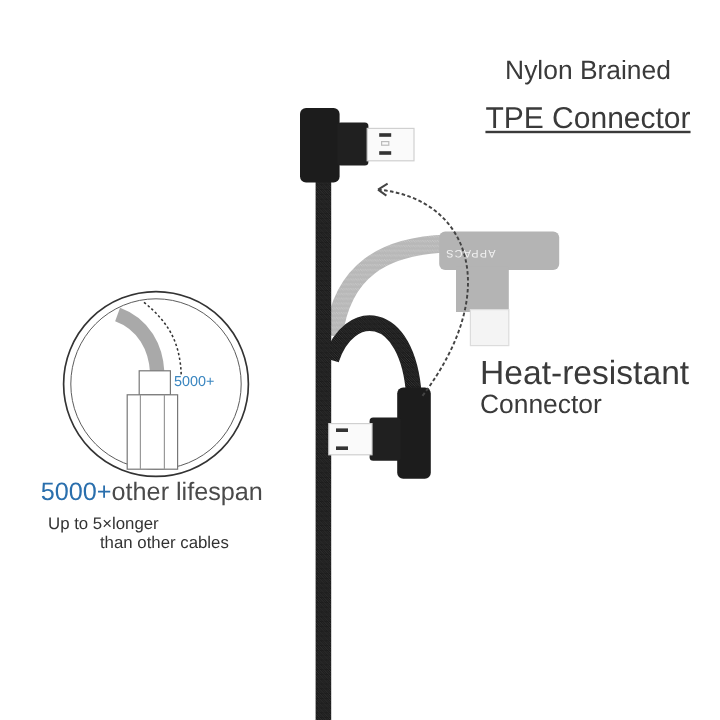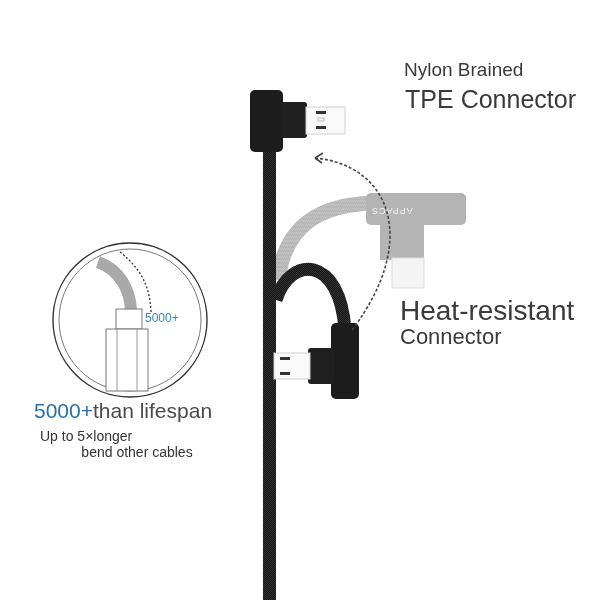--- a/index.html
+++ b/index.html
@@ -1,21 +1,21 @@
 <!DOCTYPE html>
 <html><head>
 <meta charset="utf-8">
 <style>
   html, body { margin: 0; padding: 0; background: #ffffff; }
   body { width: 600px; height: 600px; position: relative; overflow: hidden;
          font-family: "Liberation Sans", "DejaVu Sans", sans-serif; }
   .canvas { position: absolute; left: 0; top: 0; width: 600px; height: 600px; }
   .txt { position: absolute; color: #3a3a3a; white-space: nowrap; text-align: center; }
-  .title1 { left: 404px; top: 55px; font-size: 19px; line-height: 30px; text-align: left; width: 172px; }
-  .title2 { left: 404px; top: 84px; font-size: 25px; line-height: 30px; text-align: right; width: 172px; }
+  .title1 { left: 404px; top: 44px; font-size: 22px; line-height: 30px; text-align: center; width: 172px; }
+  .title2 { left: 404px; top: 84px; font-size: 25px; line-height: 30px; width: 172px; text-decoration: underline; }
   .heat1 { left: 400px; top: 298px; font-size: 28px; line-height: 26px; }
   .heat2 { left: 400px; top: 324px; font-size: 22px; line-height: 26px; }
   .bend { left: 34px; top: 398px; font-size: 21px; line-height: 26px; color: #4a4a4a; }
   .bend .num { color: #2a6fad; }
   .sub1 { left: 40px; top: 427px; width: 194px; text-align: left; font-size: 14px; line-height: 18px; color: #333; }
   .sub2 { left: 40px; top: 443px; width: 194px; text-align: center; font-size: 14px; line-height: 18px; color: #333; }
   .circle-label { left: 145px; top: 311px; font-size: 12px; color: #3a86c0; }
   .brand { position: absolute; left: 371px; top: 206px; font-size: 9px; color: #f2f2f2;
            transform: rotate(180deg); letter-spacing: 1px; }
 </style>
@@ -80,15 +80,15 @@
 <span class="brand">APPACS</span>
 
 <div class="txt title1">Nylon Brained</div>
 <div class="txt title2">TPE Connector</div>
 
 <div class="txt heat1">Heat-resistant</div>
 <div class="txt heat2">Connector</div>
 
 <div class="txt circle-label">5000+</div>
 
-<div class="txt bend"><span class="num">5000+</span><span>than lifespan</span></div>
+<div class="txt bend"><span class="num">5000+</span><span>other lifespan</span></div>
 <div class="txt sub1">Up to 5×longer</div>
-<div class="txt sub2">bend other cables</div>
+<div class="txt sub2">than other cables</div>
 
 </body></html>

